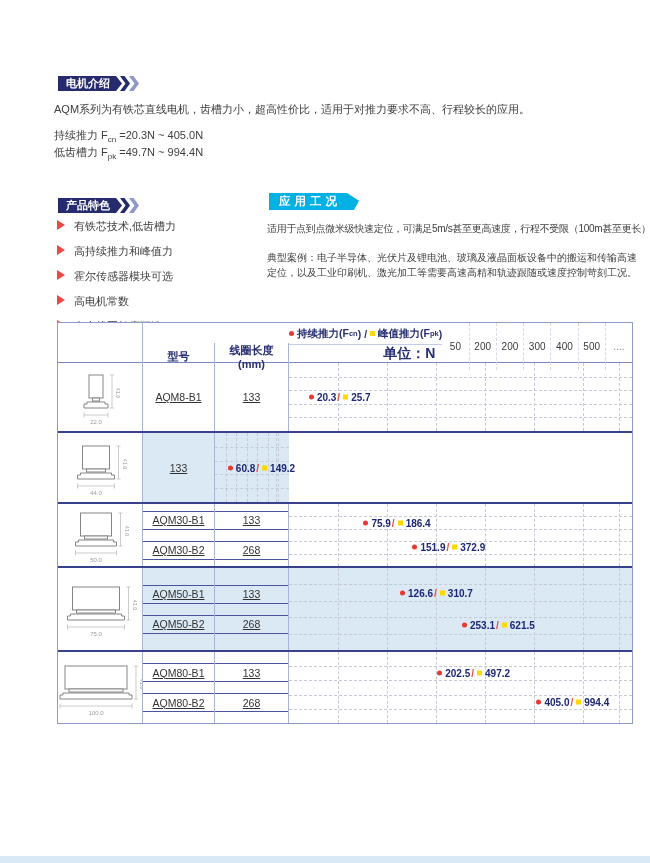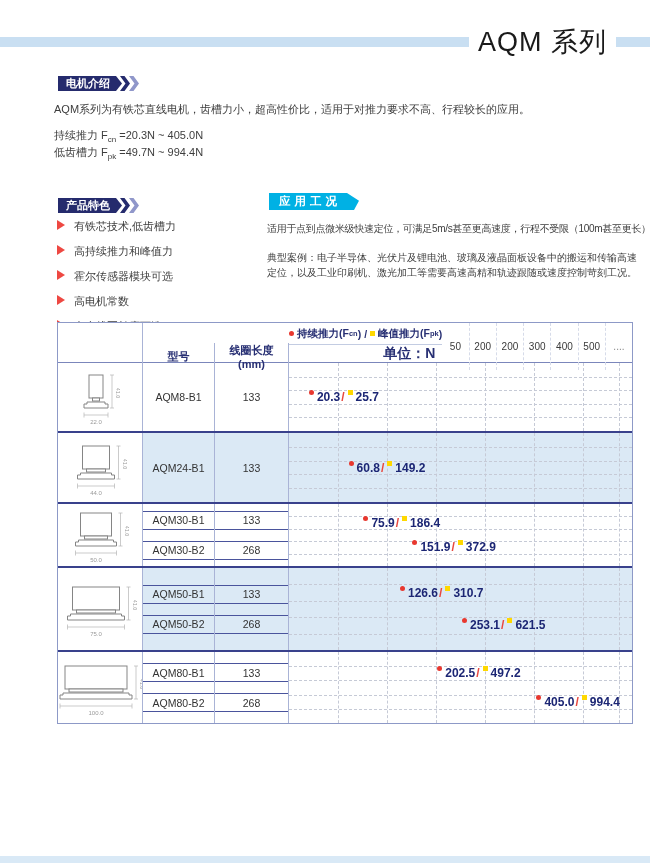--- a/index.html
+++ b/index.html
@@ -72,48 +72,43 @@
   .scale-cell:last-child { border-right:none; color:#8a8a8a; }
 
   .group { display:grid; grid-template-columns:85px 72px 74px 1fr; position:relative; }
   .group + .group { border-top:2px solid #39418c; }
   .g-img { border-right:1px solid #a9b3d6; display:flex; align-items:center;
            justify-content:center; background:#fff; }
   .g-model,.g-coil { border-right:1px solid #a9b3d6; display:flex; flex-direction:column; }
   .group.alt .g-model, .group.alt .g-coil, .group.alt .g-chart { background:#dbe9f5; }
   .sp { flex:1; } .sp-mid { height:11px; flex:none; }
   .mcell { height:19px; flex:none; display:flex; align-items:center; justify-content:center;
-           border-top:1px solid #4a549c; border-bottom:1px solid #4a549c; color:#333; }
+           border-top:1px solid #4a549c; border-bottom:1px solid #4a549c; color:#333;text-decoration:underline; }
   .mcell.single { flex:1; height:auto; border:none; }
   .g-chart { position:relative; }
   .vline { position:absolute; top:0; bottom:0; width:0; border-left:1px dashed #c6cad6; }
   .hline { position:absolute; left:0; right:0; height:0; border-top:1px dashed #c6cad6; }
-  .marker { position:absolute; display:flex; 
-            transform:translateY(-50%); font-size:12px; font-weight:bold;
+  .marker { position:absolute; display:flex; align-items:center;
+            transform:translateY(-50%); font-size:10px; font-weight:bold;
             color:#1c2674; white-space:nowrap; }
   .dot { width:5px; height:5px; border-radius:50%; background:#e8382f; margin-right:3px; flex:none; }
   .sq  { width:5px; height:5px; background:#ffd800; margin:0 3px 0 2px; flex:none; }
   .slash { color:#e8483f; margin:0 1px; }
   .legend-row .dot { margin-right:3px; } .legend-row .sq { margin:0 3px 0 0; }
   .legend-sep { margin:0 3px; }
 
   .bottom-strip { position:absolute; left:0; right:0; bottom:0; height:7px; background:#d9e9f6; }
 
   svg text { font-family:"Liberation Sans", sans-serif; }
 </style>
 </head>
 <body>
 
 <div class="page">
 
-  <header class="topbar">
-    <div class="rule rule-left"></div>
-    <h1 class="page-title">AQM 系列</h1>
-    <div class="rule rule-right"></div>
-  </header>
 
   <div class="badge-navy" id="badge-intro">
     <span class="badge-box">电机介绍</span>
     <span class="chev chev-dark"></span>
     <span class="chev chev-light"></span>
   </div>
 
   <p class="desc">AQM系列为有铁芯直线电机，齿槽力小，超高性价比，适用于对推力要求不高、行程较长的应用。</p>
 
   <p class="force" id="force-0"><span>持续推力 F</span><sub>cn</sub><span> =20.3N ~ 405.0N</span></p>
@@ -248,23 +243,20 @@
                 <line x1="58.5" y1="8" x2="62.5" y2="8"></line>
                 <line x1="58.5" y1="41" x2="62.5" y2="41"></line>
                 <line x1="19.5" y1="48" x2="56.5" y2="48"></line>
                 <line x1="19.5" y1="45.5" x2="19.5" y2="50.5"></line>
                 <line x1="56.5" y1="45.5" x2="56.5" y2="50.5"></line>
               </g>
               <text x="64.5" y="26" transform="rotate(90 64.5 26)" font-size="5.5" fill="#9a9a9a" text-anchor="middle">41.0</text>
               <text x="38" y="57" font-size="6" fill="#9a9a9a" text-anchor="middle">44.0</text>
             </svg>
           </div>
-          <div class="g-model">
-            <div class="mcell single">AQM24-B1</div>
-          </div>
           <div class="g-coil">
             <div class="mcell single">133</div>
           </div>
           <div class="g-chart">
             <div class="vline" style="left:14.285714285714285%"></div>
             <div class="vline" style="left:28.57142857142857%"></div>
             <div class="vline" style="left:42.857142857142854%"></div>
             <div class="vline" style="left:57.14285714285714%"></div>
             <div class="vline" style="left:71.42857142857143%"></div>
             <div class="vline" style="left:85.71428571428571%"></div>

